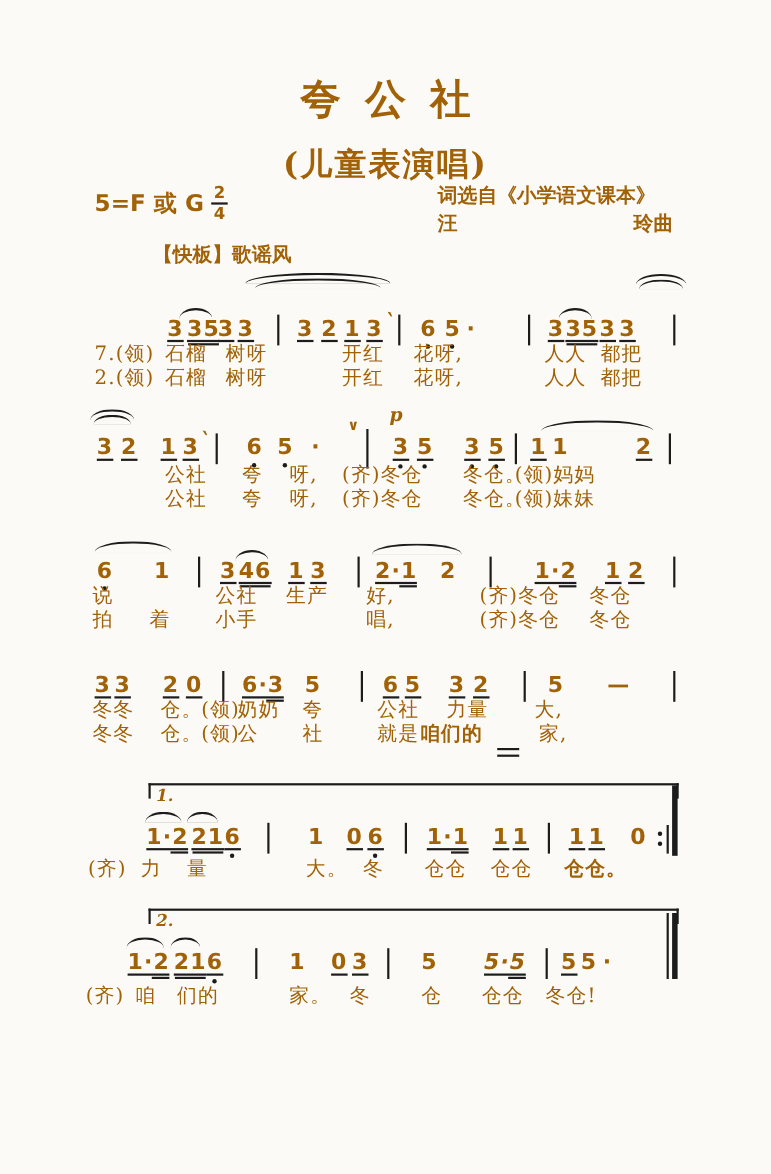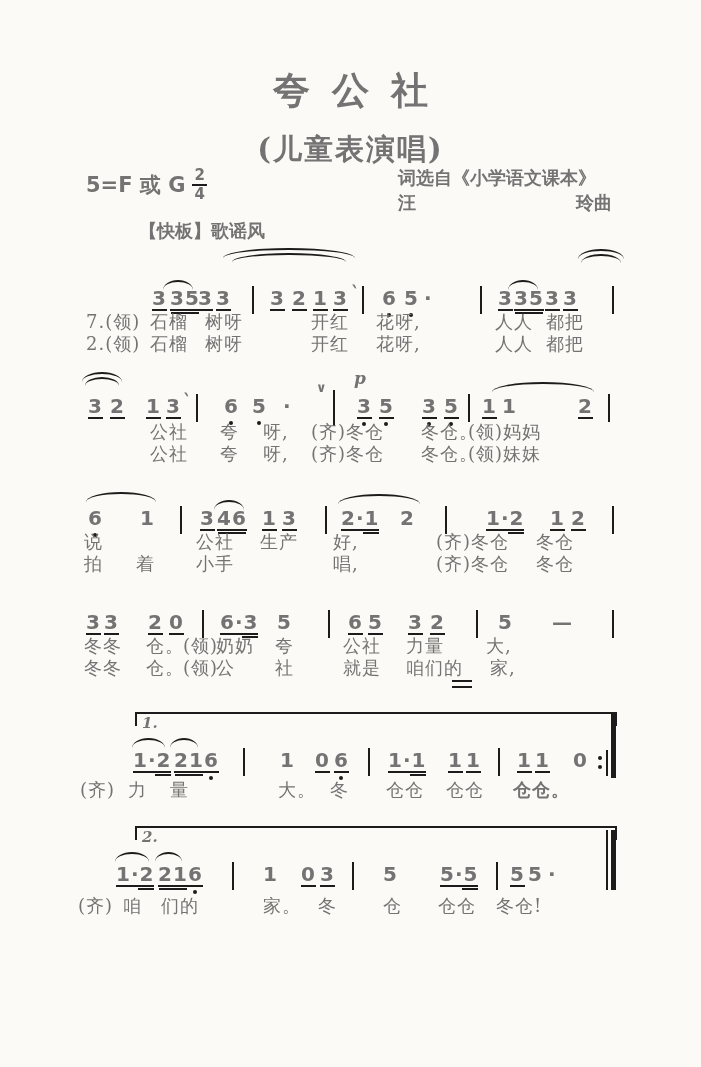--- a/index.html
+++ b/index.html
@@ -1,16 +1,16 @@
 <!DOCTYPE html>
 <html><head>
 <meta charset="utf-8">
 <style>
   html,body{margin:0;padding:0;background:#e8e8e4;}
-  .page{position:relative;width:701px;height:1067px;margin:0 auto;background:#fbfaf6;color:#737373;overflow:hidden;font-family:"DejaVu Serif","Liberation Serif",serif;}
+  .page{position:relative;width:701px;height:1067px;margin:0 auto;background:#fbfaf6;color:#a16207;overflow:hidden;font-family:"DejaVu Serif","Liberation Serif",serif;}
   
   .title{position:absolute;left:0;top:66px;width:701px;text-align:center;font-size:37px;font-weight:bold;letter-spacing:22px;text-indent:22px;}
   .subtitle{position:absolute;left:0;top:130px;width:701px;text-align:center;font-size:29px;font-weight:bold;letter-spacing:2px;}
   .keysig{position:absolute;left:86px;top:168px;font-size:21px;font-weight:bold;font-family:"DejaVu Sans","Liberation Sans",sans-serif;display:flex;align-items:center;gap:5px;}
   .frac{display:inline-flex;flex-direction:column;align-items:center;line-height:1;font-size:15px;margin-left:2px;}
   .frac .num{padding:0 2px 1px;border-bottom:2px solid #1c1c1c;}
   .frac .den{padding-top:1px;}
   .credit1{position:absolute;left:398px;top:166px;font-size:18px;font-weight:bold;}
   .credit2a{position:absolute;left:398px;top:191px;font-size:18px;font-weight:bold;}
   .credit2b{position:absolute;left:576px;top:191px;font-size:18px;font-weight:bold;}
@@ -193,21 +193,21 @@
     <span class="lyr" style="left:275px;top:38px;">夸</span>
     <span class="lyr" style="left:343px;top:38px;">公社</span>
     <span class="lyr" style="left:406px;top:38px;">力量</span>
     <span class="lyr" style="left:486px;top:38px;">大,</span>
     <span class="lyr" style="left:84px;top:60px;">冬冬</span>
     <span class="lyr" style="left:146px;top:60px;">仓。</span>
     <span class="lyr" style="left:183px;top:60px;">(领)</span>
     <span class="lyr" style="left:216px;top:60px;">公</span>
     <span class="lyr" style="left:275px;top:60px;">社</span>
     <span class="lyr" style="left:343px;top:60px;">就是</span>
-    <span class="lyr" style="left:406px;top:60px;">咱们的</span>
+    <span class="lyr" style="left:382px;top:60px;font-weight:bold;">咱们的</span>
     <span class="lyr" style="left:490px;top:60px;">家,</span>
     <i class="mel" style="left:452px;top:82px;"></i>
   </section>
 
   <section class="sys" style="top:706px;height:105px;">
     <i class="volta" style="left:135px;top:6px;width:478px;"></i>
     <span class="vlabel" style="left:142px;top:8px;">1.</span>
     <i class="arc" style="left:132px;top:32px;width:33px;"></i>
     <i class="arc" style="left:170px;top:32px;width:28px;"></i>
     <span class="tk u1 h2" style="left:133px;top:44px;">1·2</span>
@@ -246,21 +246,21 @@
     <i class="arc" style="left:155px;top:34px;width:27px;"></i>
     <span class="tk u1 h2" style="left:116px;top:46px;">1·2</span>
     <span class="tk u2" style="left:158px;top:46px;">21</span>
     <span class="tk u1 ld" style="left:188px;top:46px;">6</span>
     <i class="bar" style="left:232px;top:44px;"></i>
     <span class="tk" style="left:263px;top:46px;">1</span>
     <span class="tk u1" style="left:301px;top:46px;">0</span>
     <span class="tk u1" style="left:320px;top:46px;">3</span>
     <i class="bar" style="left:352px;top:44px;"></i>
     <span class="tk" style="left:383px;top:46px;">5</span>
-    <span class="tk u1 h2" style="left:440px;top:46px;">5·5</span>
+    <span class="tk u1 h2" style="left:440px;top:46px;font-style:italic;">5·5</span>
     <i class="bar" style="left:496px;top:44px;"></i>
     <span class="tk u1" style="left:510px;top:46px;">5</span>
     <span class="tk" style="left:528px;top:46px;">5</span>
     <span class="tk" style="left:548px;top:46px;">·</span>
     <i class="thin" style="left:606px;top:12px;height:60px;"></i>
     <i class="thick" style="left:611px;top:12px;height:60px;"></i>
     <span class="lyr" style="left:78px;top:78px;">(齐)</span>
     <span class="lyr" style="left:123px;top:78px;">咱</span>
     <span class="lyr" style="left:161px;top:78px;">们的</span>
     <span class="lyr" style="left:263px;top:78px;">家。</span>

